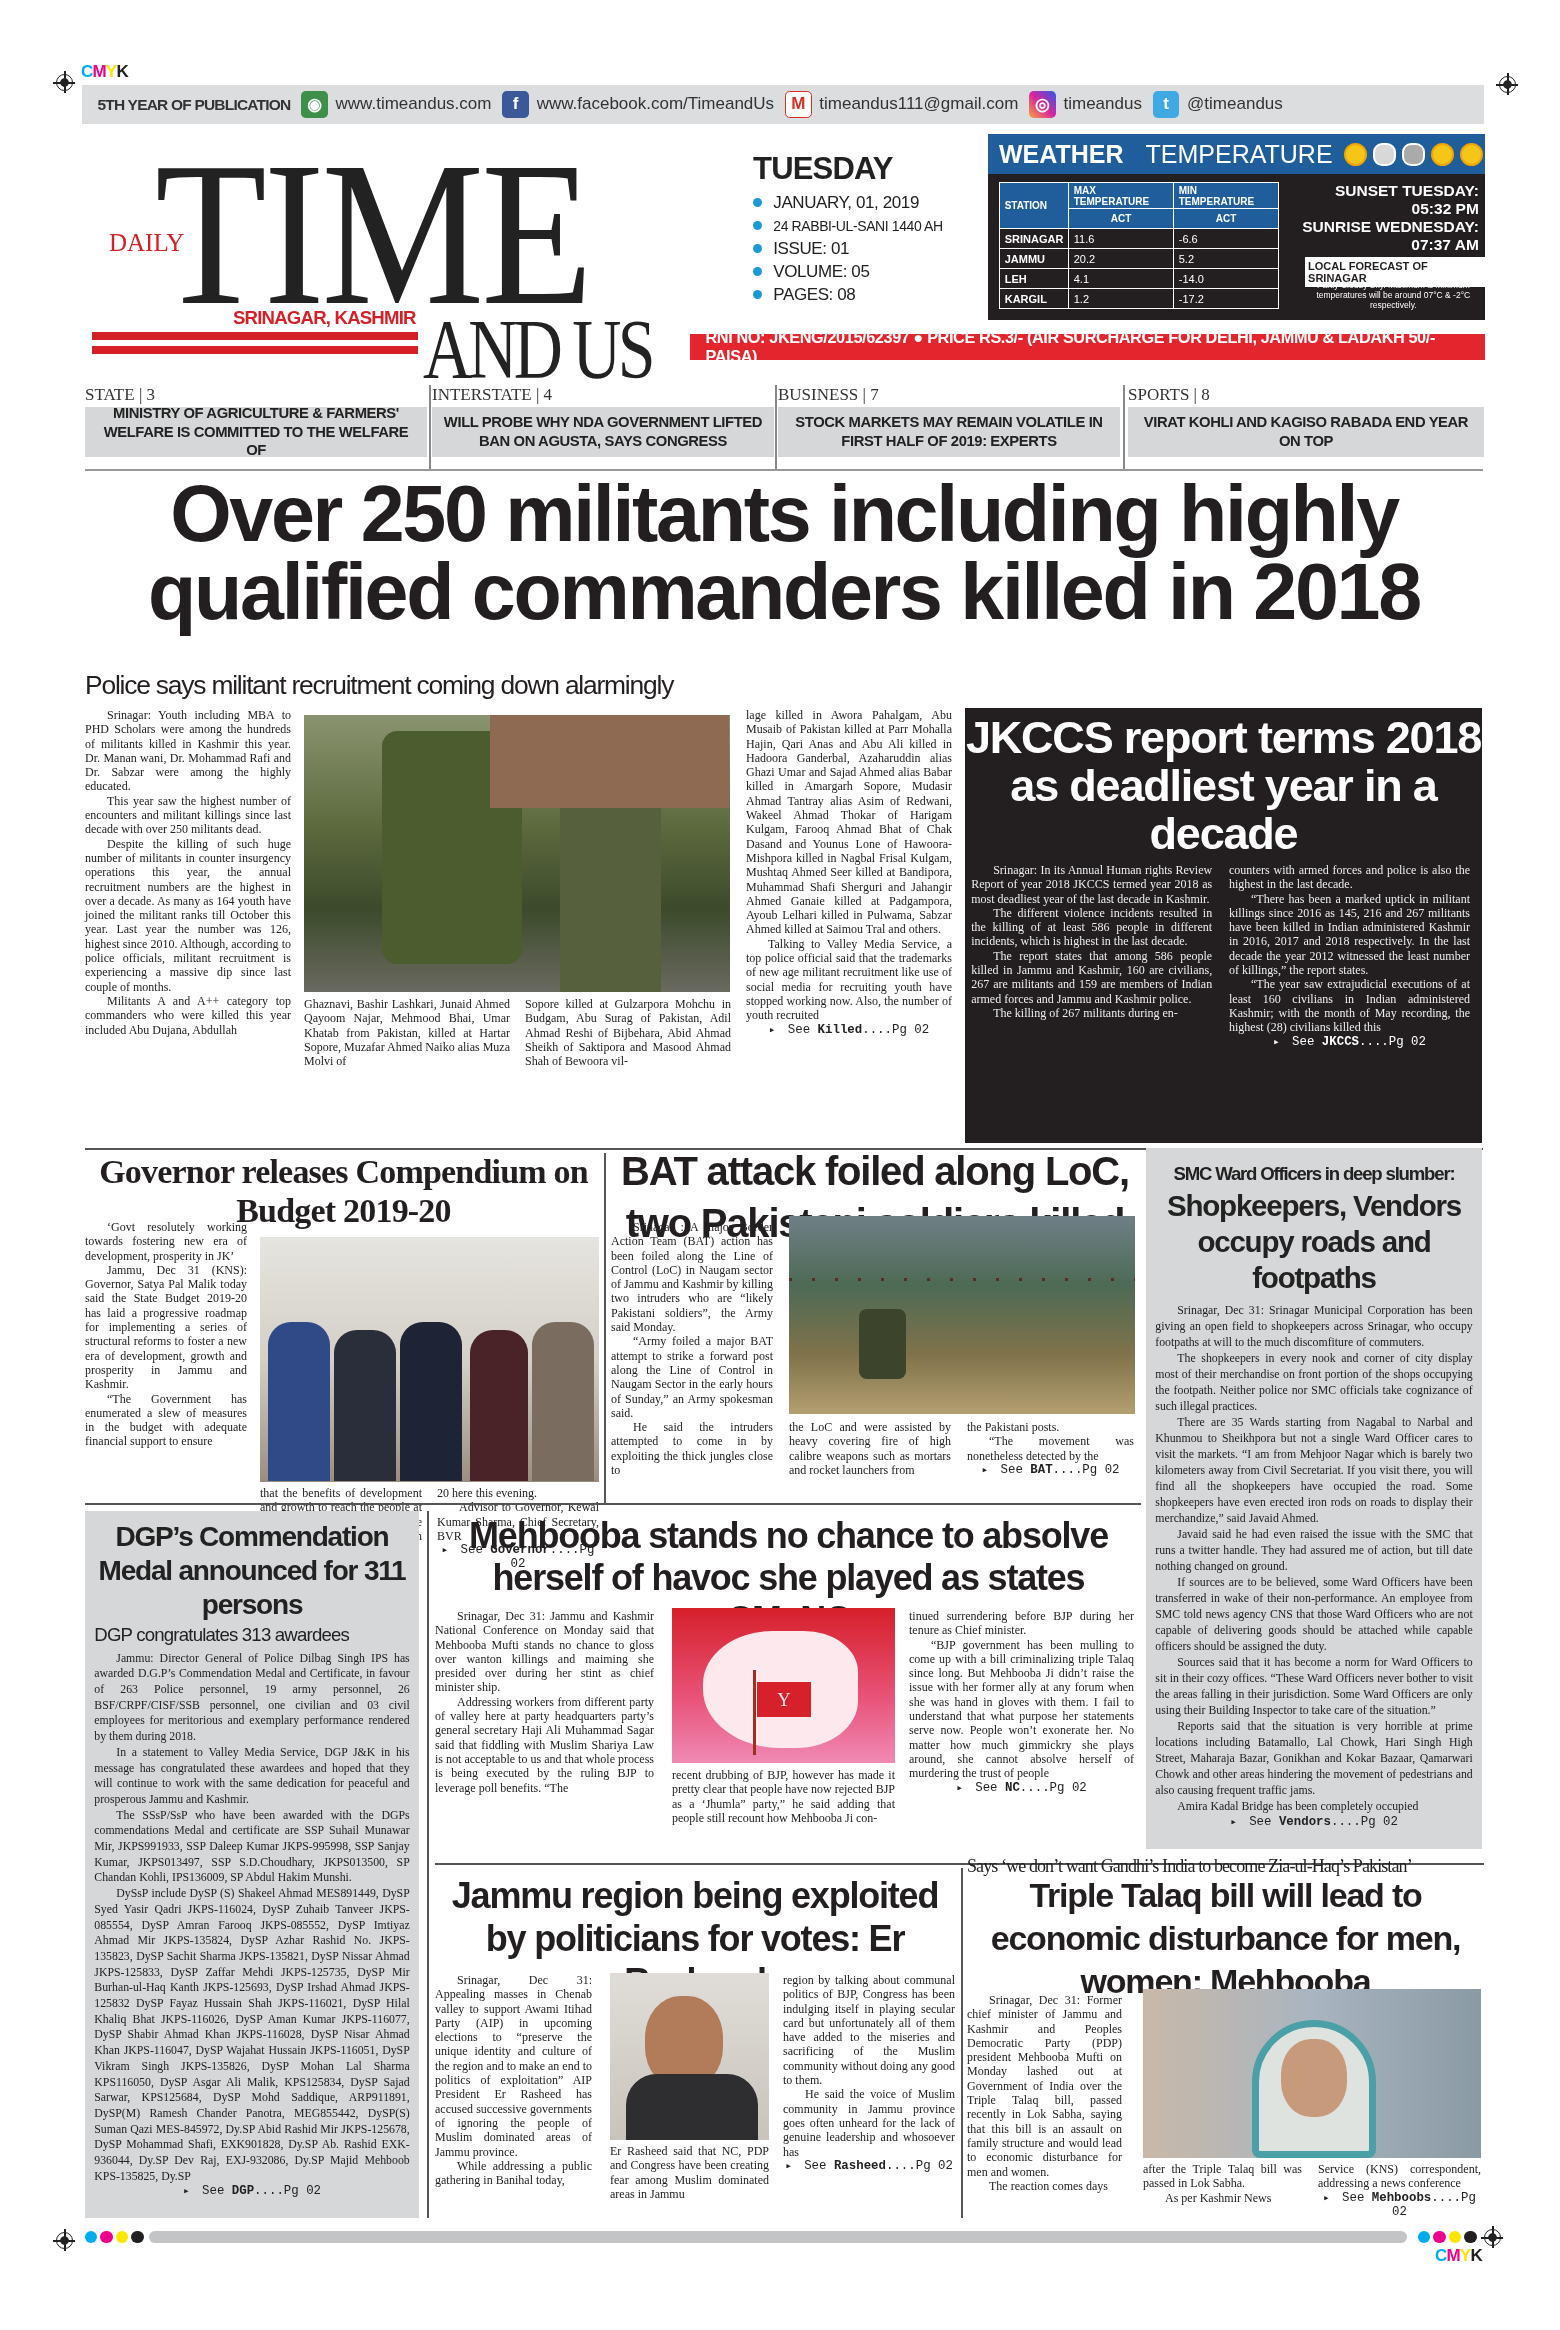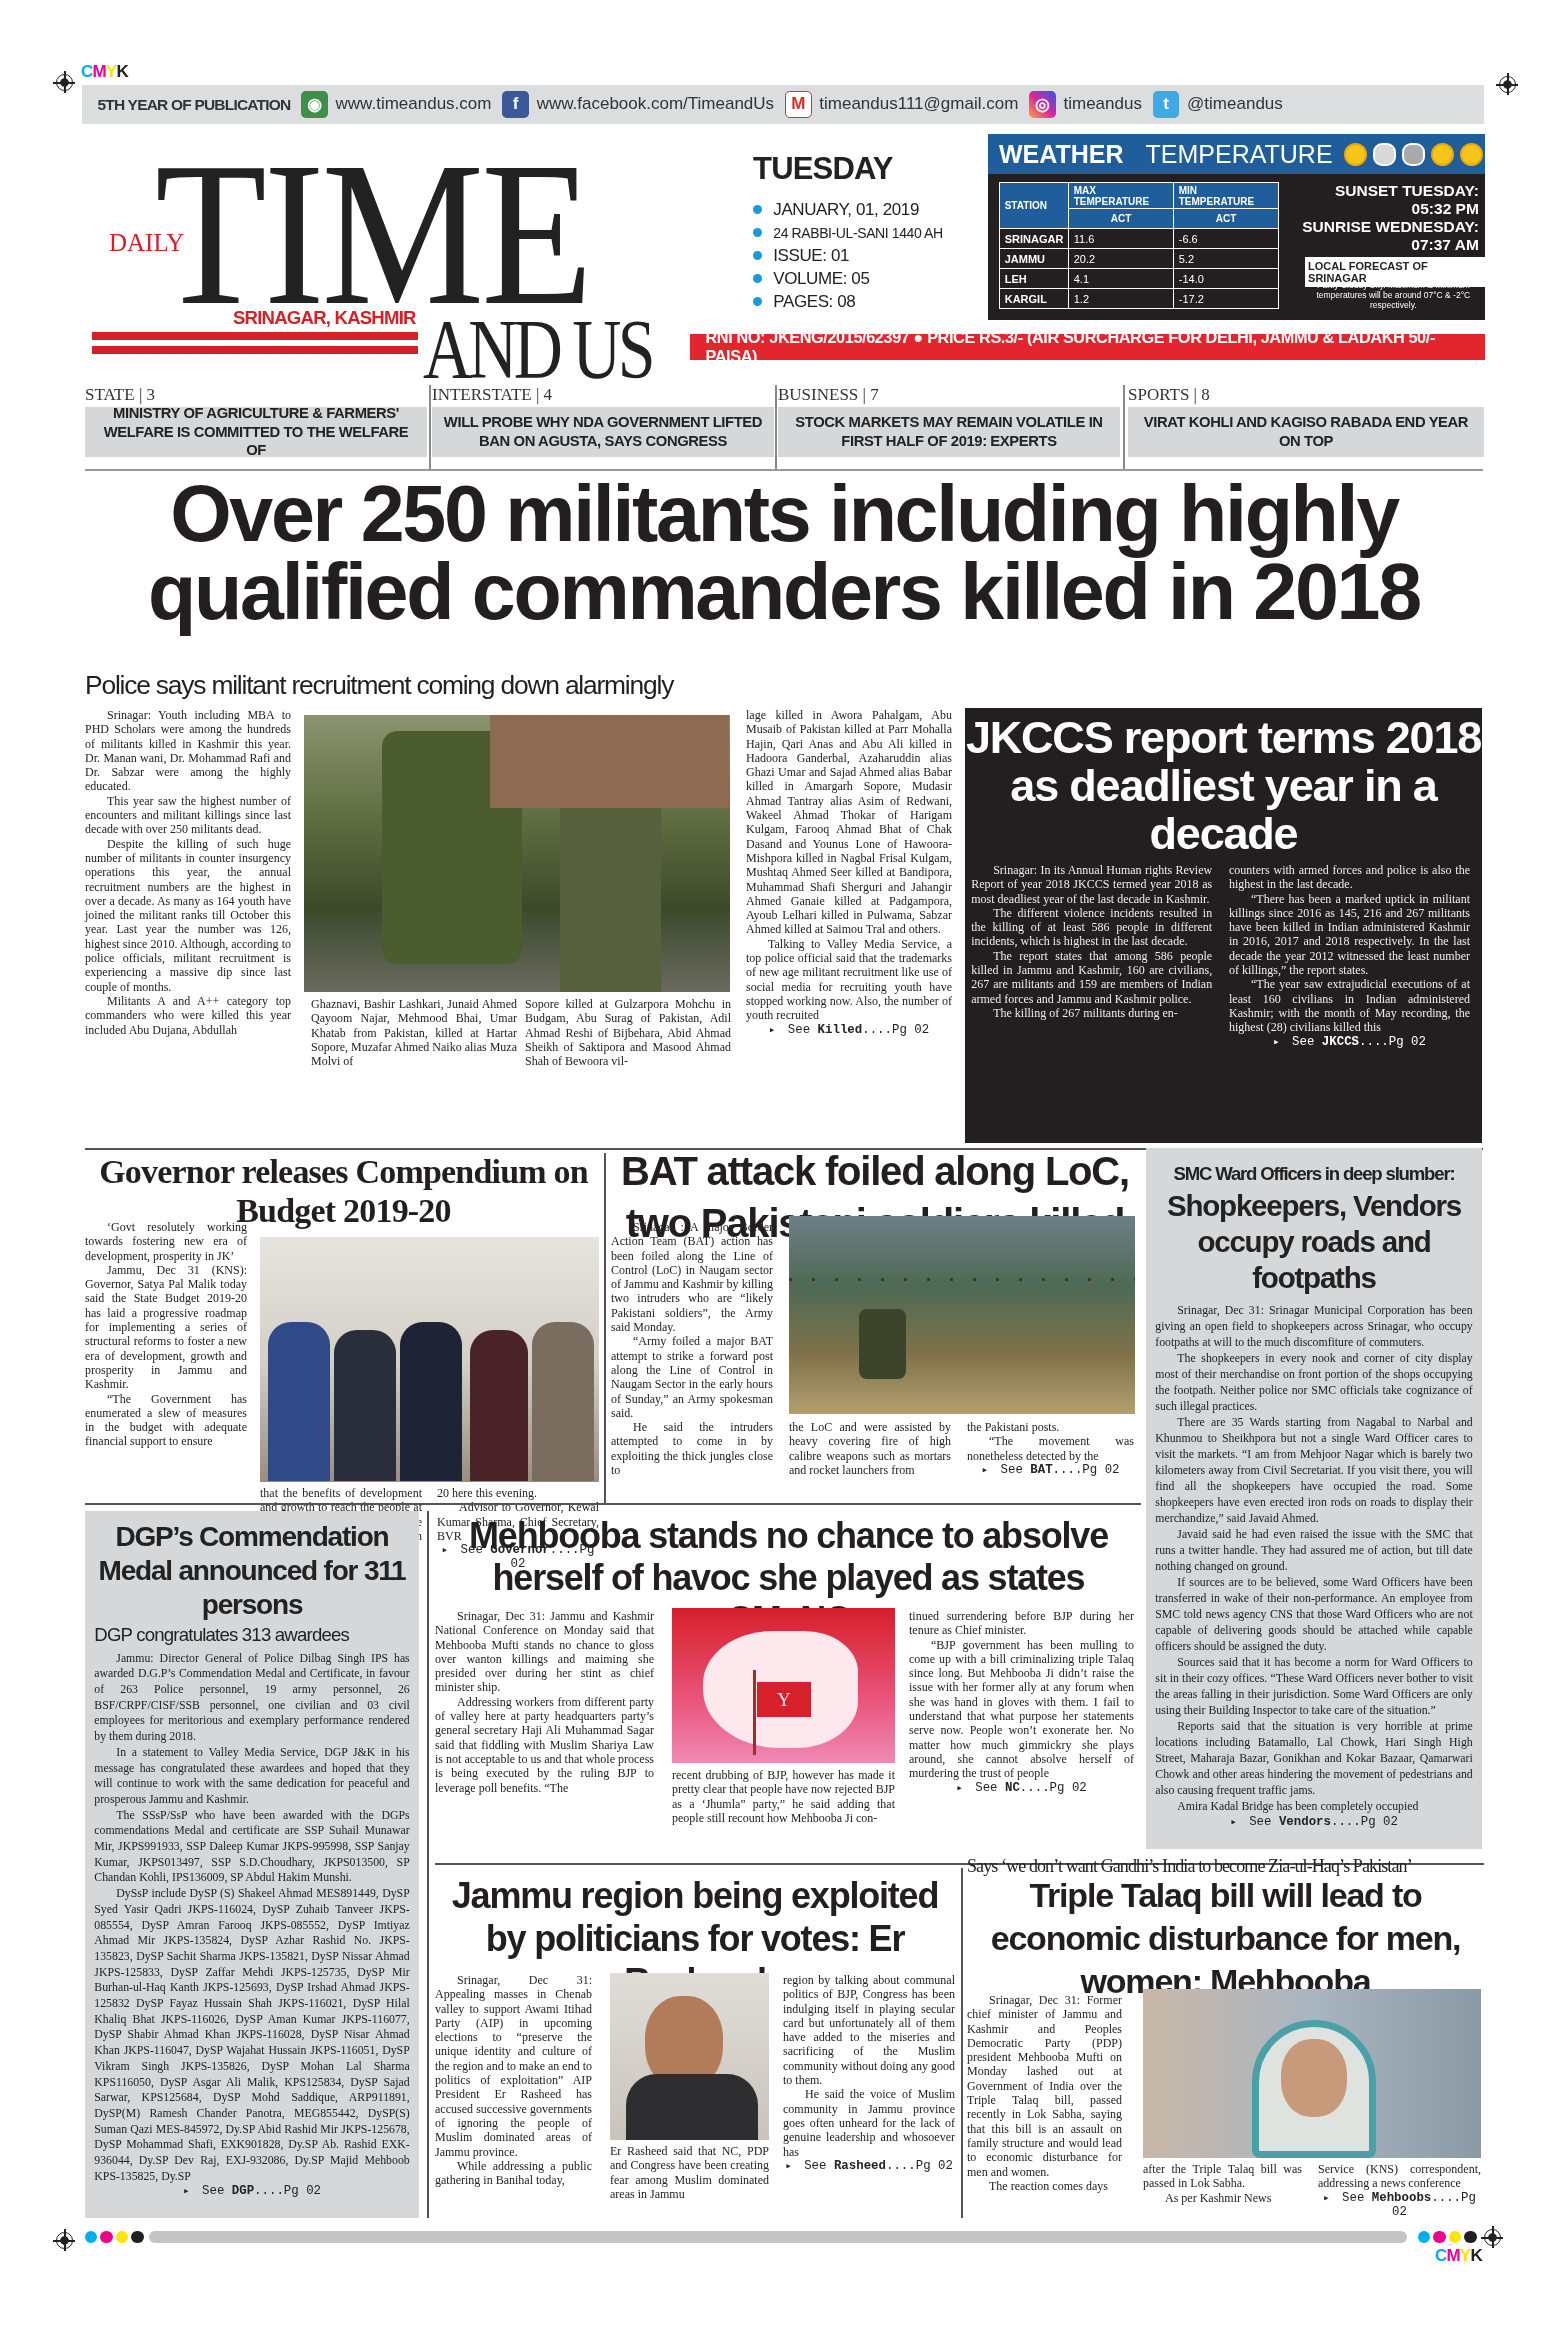--- a/index.html
+++ b/index.html
@@ -17,21 +17,21 @@
 #topbar .pub{font-weight:bold;letter-spacing:-0.8px;font-size:15.5px}
 #topbar .it{display:flex;align-items:center;gap:7.8px}
 .ico{width:26.4px;height:26.4px;border-radius:4.7px;display:inline-flex;align-items:center;justify-content:center;color:#fff;font-weight:bold;font-size:17px;font-family:"Liberation Sans",sans-serif}
 
 #daily{left:109px;top:229px;color:#d62027;font-size:25px;font-family:"Liberation Serif",serif}
 #time{left:155px;top:132px;font-size:183px;line-height:183px;letter-spacing:-3.1px;font-family:"Liberation Serif",serif;color:#222;transform:scaleY(1.12);transform-origin:top left}
 #andus{left:423px;top:307px;font-size:85px;line-height:85px;font-family:"Liberation Serif",serif;color:#222;letter-spacing:-4.7px;transform:scaleX(.8);transform-origin:left top}
 #city{left:233px;top:307px;color:#d62027;font-weight:bold;font-size:18.6px;font-family:"Liberation Sans",sans-serif;letter-spacing:-0.8px}
 .redline{background:#d62027;height:7.8px}
 #datebox{left:753px;top:151px}
-#datebox .day{font-weight:bold;font-size:31px;font-family:"Liberation Sans",sans-serif;letter-spacing:-0.8px;margin-bottom:11px}
+#datebox .day{font-weight:bold;font-size:31px;font-family:"Liberation Sans",sans-serif;letter-spacing:-0.8px;margin-bottom:4px}
 #datebox li{list-style:none;font-family:"Liberation Sans",sans-serif;font-size:17px;color:#222;display:flex;align-items:center;gap:11px;height:23px;letter-spacing:-0.4px}
 #datebox li:before{content:"";width:9.3px;height:9.3px;border-radius:50%;background:#1b9ad6}
 
 #weather{left:988px;top:134px;width:497px;height:186px;background:#231f20}
 #wx-head{height:40px;background:#1f5e9b;display:flex;align-items:center;padding-left:11px;color:#fff;font-family:"Liberation Sans",sans-serif;font-size:25px}
 #wx-head b{font-weight:bold;margin-right:22px}
 #wx-head .icons{margin-left:11px;display:flex;gap:6.2px}
 .wi{width:23px;height:23px;border-radius:50%;background:#f5c518;border:2.3px solid #f0a500}
 .wi.cloud{background:#d8d8d8;border-color:#fff;border-radius:40%}
 #wx-table{position:absolute;left:11px;top:48px;border-collapse:collapse;font-family:"Liberation Sans",sans-serif;font-size:11px;color:#fff}
@@ -200,21 +200,21 @@
   <p>Srinagar: Youth including MBA to PHD Scholars were among the hundreds of militants killed in Kashmir this year. Dr. Manan wani, Dr. Mohammad Rafi and Dr. Sabzar were among the highly educated.</p>
   <p>This year saw the highest number of encounters and militant killings since last decade with over 250 militants dead.</p>
   <p>Despite the killing of such huge number of militants in counter insurgency operations this year, the annual recruitment numbers are the highest in over a decade. As many as 164 youth have joined the militant ranks till October this year. Last year the number was 126, highest since 2010. Although, according to police officials, militant recruitment is experiencing a massive dip since last couple of months.</p>
   <p>Militants A and A++ category top commanders who were killed this year included Abu Dujana, Abdullah</p>
 </div>
 <div class="photo" style="left:304px;top:715px;width:426px;height:277px;background:linear-gradient(180deg,#8a9470 0%,#5d6a3e 40%,#3c4a2b 70%,#6a6a60 100%)">
   <div style="position:absolute;left:78px;top:15.5px;width:140px;height:233px;background:#4b5c2e;border-radius:15.5px"></div>
   <div style="position:absolute;left:256px;top:62px;width:101px;height:215px;background:#56603c;border-radius:31px 31px 0 0"></div>
   <div style="position:absolute;left:186px;top:0;width:239px;height:93px;background:#8f6a52"></div>
 </div>
-<div class="abs txt" style="left:311px;top:997px;width:206px">
+<div class="abs txt" style="left:304px;top:997px;width:206px">
     <p style="text-indent:0">Ghaznavi, Bashir Lashkari, Junaid Ahmed Qayoom Najar, Mehmood Bhai, Umar Khatab from Pakistan, killed at Hartar Sopore, Muzafar Ahmed Naiko alias Muza Molvi of</p>
   </div>
 <div class="abs txt" style="left:525px;top:997px;width:206px">
     <p style="text-indent:0">Sopore killed at Gulzarpora Mohchu in Budgam, Abu Surag of Pakistan, Adil Ahmad Reshi of Bijbehara, Abid Ahmad Sheikh of Saktipora and Masood Ahmad Shah of Bewoora vil-</p>
   </div>
 <div class="abs txt" style="left:746px;top:708px;width:206px">
   <p style="text-indent:0">lage killed in Awora Pahalgam, Abu Musaib of Pakistan killed at Parr Mohalla Hajin, Qari Anas and Abu Ali killed in Hadoora Ganderbal, Azaharuddin alias Ghazi Umar and Sajad Ahmed alias Babar killed in Amargarh Sopore, Mudasir Ahmad Tantray alias Asim of Redwani, Wakeel Ahmad Thokar of Harigam Kulgam, Farooq Ahmad Bhat of Chak Dasand and Younus Lone of Hawoora-Mishpora killed in Nagbal Frisal Kulgam, Mushtaq Ahmed Seer killed at Bandipora, Muhammad Shafi Sherguri and Jahangir Ahmed Ganaie killed at Padgampora, Ayoub Lelhari killed in Pulwama, Sabzar Ahmed killed at Saimou Tral and others.</p>
   <p>Talking to Valley Media Service, a top police official said that the trademarks of new age militant recruitment like use of social media for recruiting youth have stopped working now. Also, the number of youth recruited</p>
   <div class="see"><span>See </span><b>Killed</b><span>....Pg 02</span></div>
 </div>

